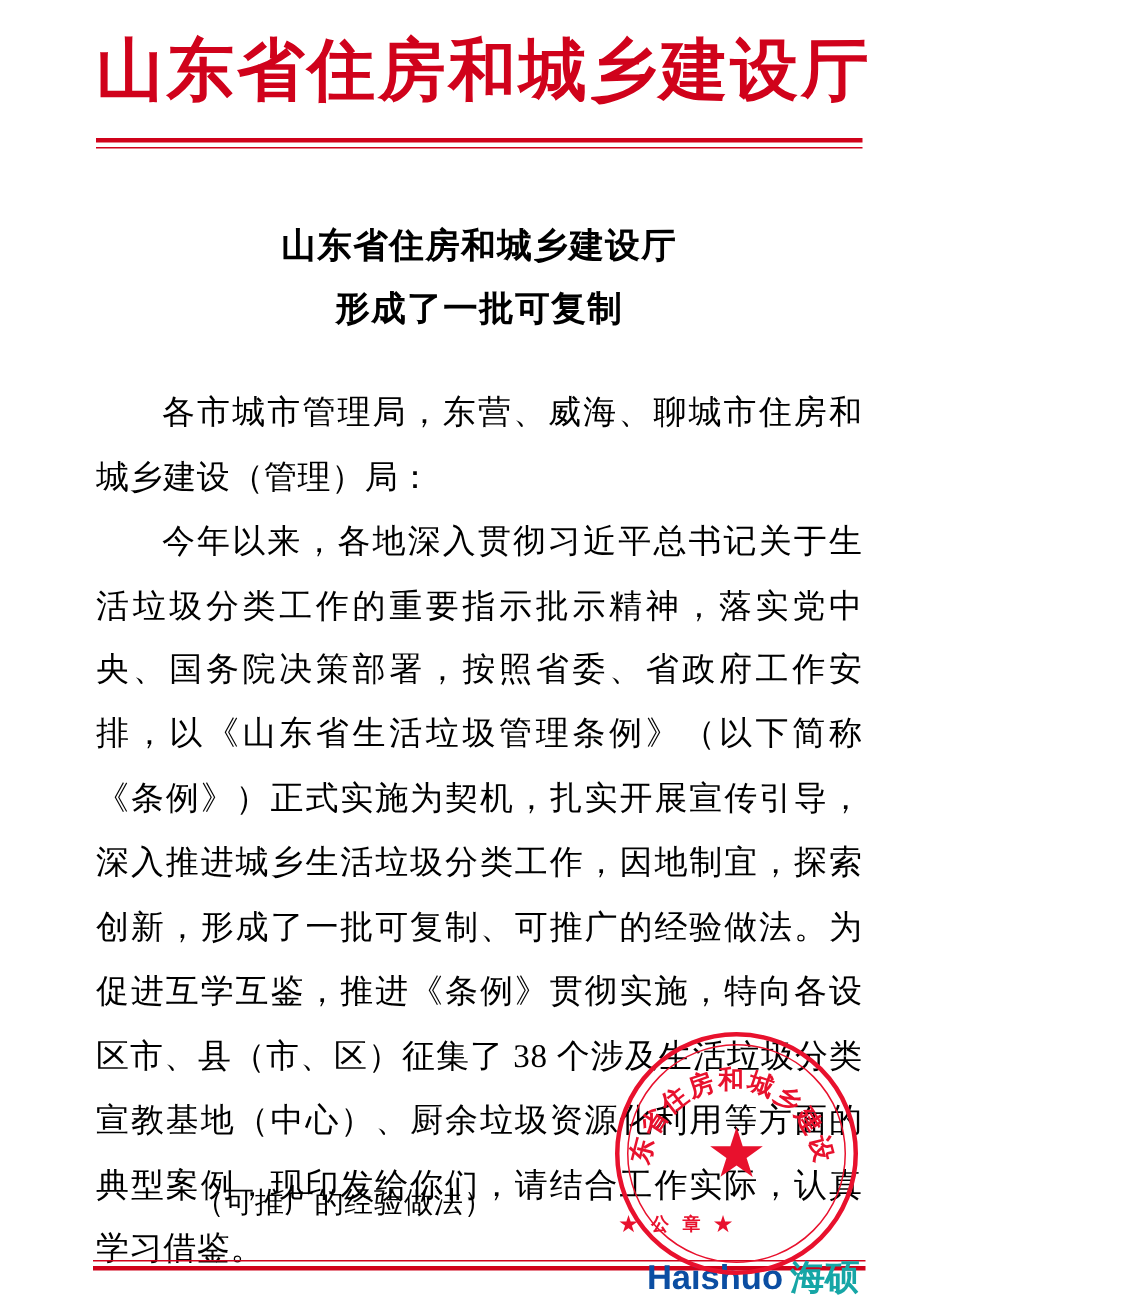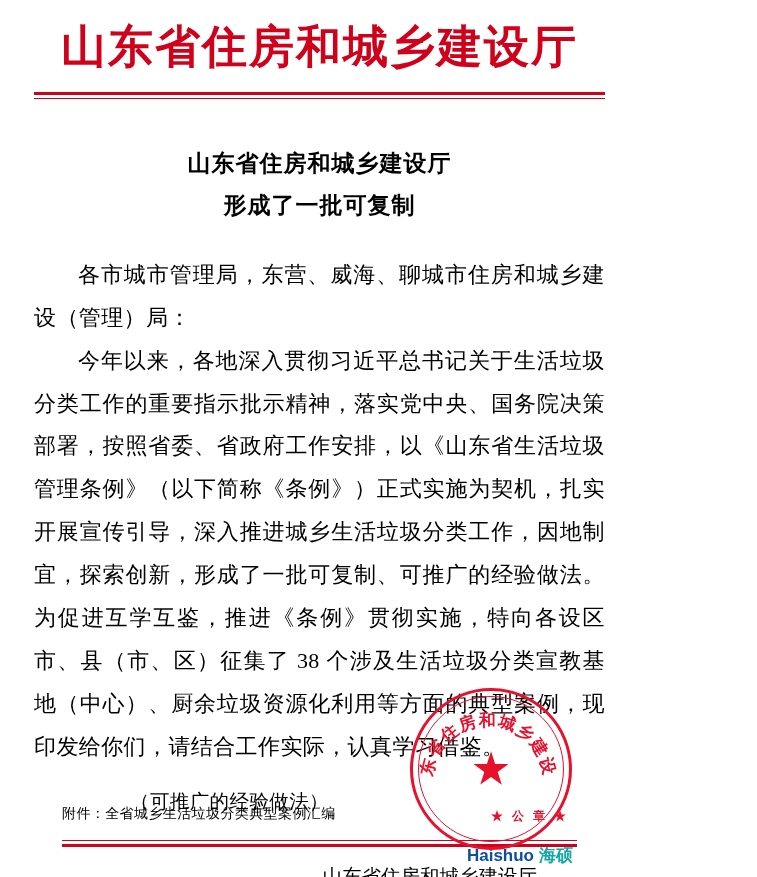--- a/index.html
+++ b/index.html
@@ -14,21 +14,21 @@
     color: #000000;
     overflow: hidden;
     position: relative;
   }
 
   .page {
     position: relative;
     width: 639px;
     height: 877px;
     box-sizing: border-box;
-    padding: 0 34px;
+    padding: 0 64px;
   }
 
   
   .masthead {
     text-align: center;
     padding-top: 22px;
   }
   .masthead-title {
     color: #d0021b;
     font-family: "Liberation Serif", "DejaVu Serif", serif;
@@ -133,21 +133,21 @@
     transform: translate(-50%, -50%);
     color: #e8112d;
     font-size: 40px;
     line-height: 1;
   }
   .seal-bottom {
     position: absolute;
     left: 0;
     right: 0;
     bottom: 22px;
-    text-align: right;
+    text-align: left;
     color: #e8112d;
     font-size: 12px;
     letter-spacing: 3px;
     font-weight: bold;
   }
 
   
   .footer-note {
     position: absolute;
     left: 130px;
@@ -171,21 +171,21 @@
     background: #d0021b;
     margin-top: 3px;
   }
 
   .watermark {
     position: absolute;
     right: 66px;
     bottom: 10px;
     font-family: "Liberation Sans", sans-serif;
     font-weight: bold;
-    font-size: 17px;
+    font-size: 23px;
     white-space: nowrap;
   }
   .wm-en { color: #0b4ea2; }
   .wm-cn { color: #16a6a6; margin-left: 5px; }
 </style>
 </head>
 <body>
 
 <div class="page">
 

